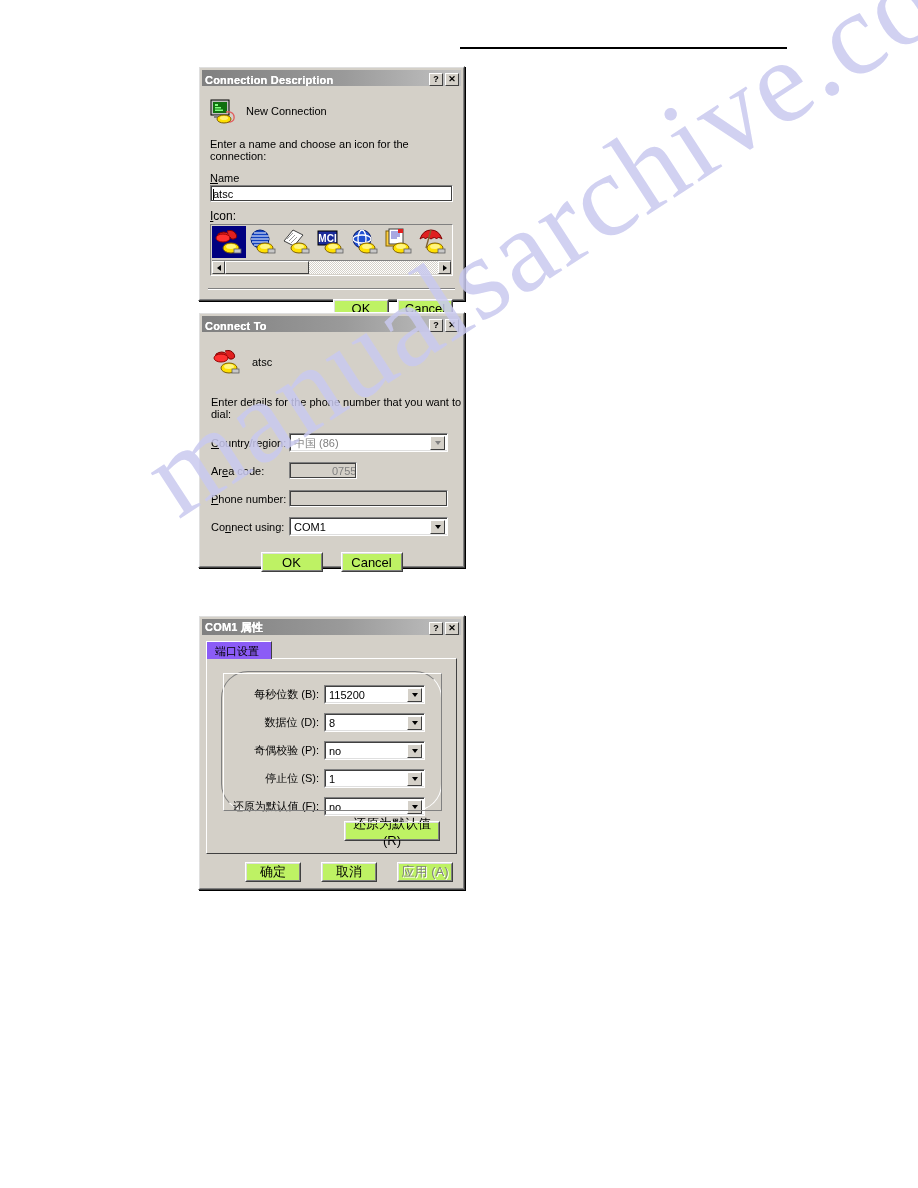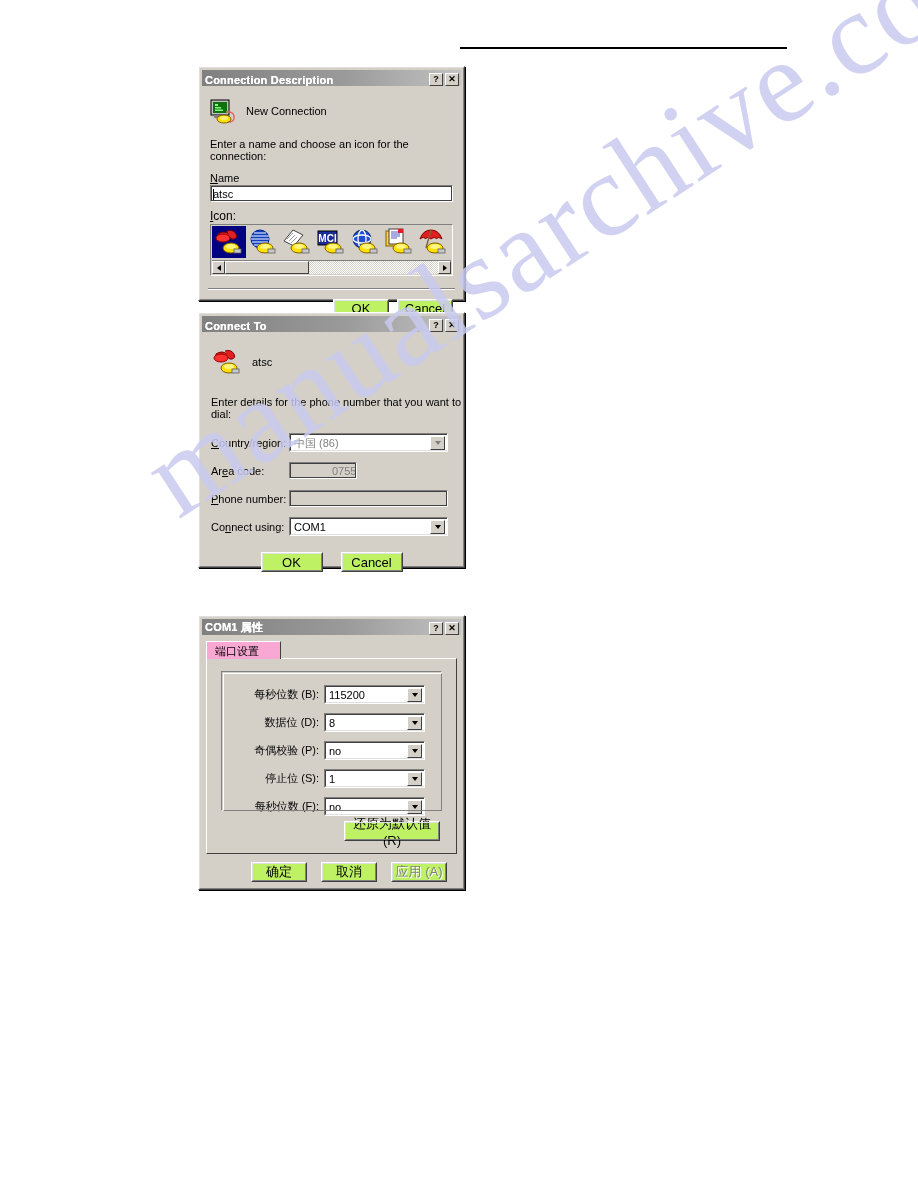--- a/index.html
+++ b/index.html
@@ -221,20 +221,21 @@
   .btn.disabled { color: #808080; text-shadow: 1px 1px 0 #ffffff; }
 
   
   .groupbox {
     border-top: 1px solid #808080;
     border-left: 1px solid #808080;
     border-right: 1px solid #ffffff;
     border-bottom: 1px solid #ffffff;
     position: relative;
     box-sizing: border-box;
+    border-radius: 27px;
   }
   .groupbox::after {
     content: "";
     position: absolute;
     left: 1px; top: 1px; right: -1px; bottom: -1px;
     border-top: 1px solid #ffffff;
     border-left: 1px solid #ffffff;
     border-right: 1px solid #808080;
     border-bottom: 1px solid #808080;
     pointer-events: none;
@@ -362,26 +363,26 @@
   
   #dlg-com1-properties { left: 198px; top: 615px; width: 265px; height: 273px; }
   #dlg-com1-properties .tabstrip {
     margin: 5px 6px 0 6px;
     height: 19px;
     display: flex;
     align-items: flex-end;
     position: relative;
   }
   #dlg-com1-properties .tab {
-    background: #f9a8d4;
+    background: #8b5cf6;
     border-top: 1px solid #ffffff;
     border-left: 1px solid #ffffff;
     border-right: 1px solid #404040;
     height: 18px;
-    padding: 2px 21px 0 8px;
+    padding: 2px 12px 0 8px;
     font-size: 11px;
     box-sizing: border-box;
     position: relative;
     z-index: 2;
   }
   #dlg-com1-properties .tabpage {
     margin: -1px 6px 0 6px;
     background: #d4d0c8;
     border-top: 1px solid #ffffff;
     border-left: 1px solid #ffffff;
@@ -412,22 +413,22 @@
   }
   #dlg-com1-properties .row .combo { flex: 1; }
   #dlg-com1-properties .restore-row {
     position: absolute;
     right: 16px; bottom: 12px; border-radius: 10px;
   }
   #dlg-com1-properties .restore-btn { width: 96px; height: 20px; }
   #dlg-com1-properties .btnrow {
     display: flex;
     justify-content: flex-end;
-    gap: 14px;
-    margin: 8px 16px 0 0;
+    gap: 20px;
+    margin: 8px 10px 0 0;
   }
   #dlg-com1-properties .btnrow .btn { width: 56px; height: 20px; }
 
   
   .icn { display: block; }
 </style>
 </head>
 <body>
 
 <div class="page-rule"></div>
@@ -685,21 +686,21 @@
             <span class="lbl">停止位 (S):</span>
             <div class="combo">
               <div class="inner">1</div>
               <div class="arrow">
                   <i></i>
                 </div>
             </div>
           </div>
 
           <div class="row">
-            <span class="lbl">每秒位数 (F):</span>
+            <span class="lbl">还原为默认值 (F):</span>
             <div class="combo">
               <div class="inner">no</div>
               <div class="arrow">
                   <i></i>
                 </div>
             </div>
           </div>
 
         </div>
       </div>

